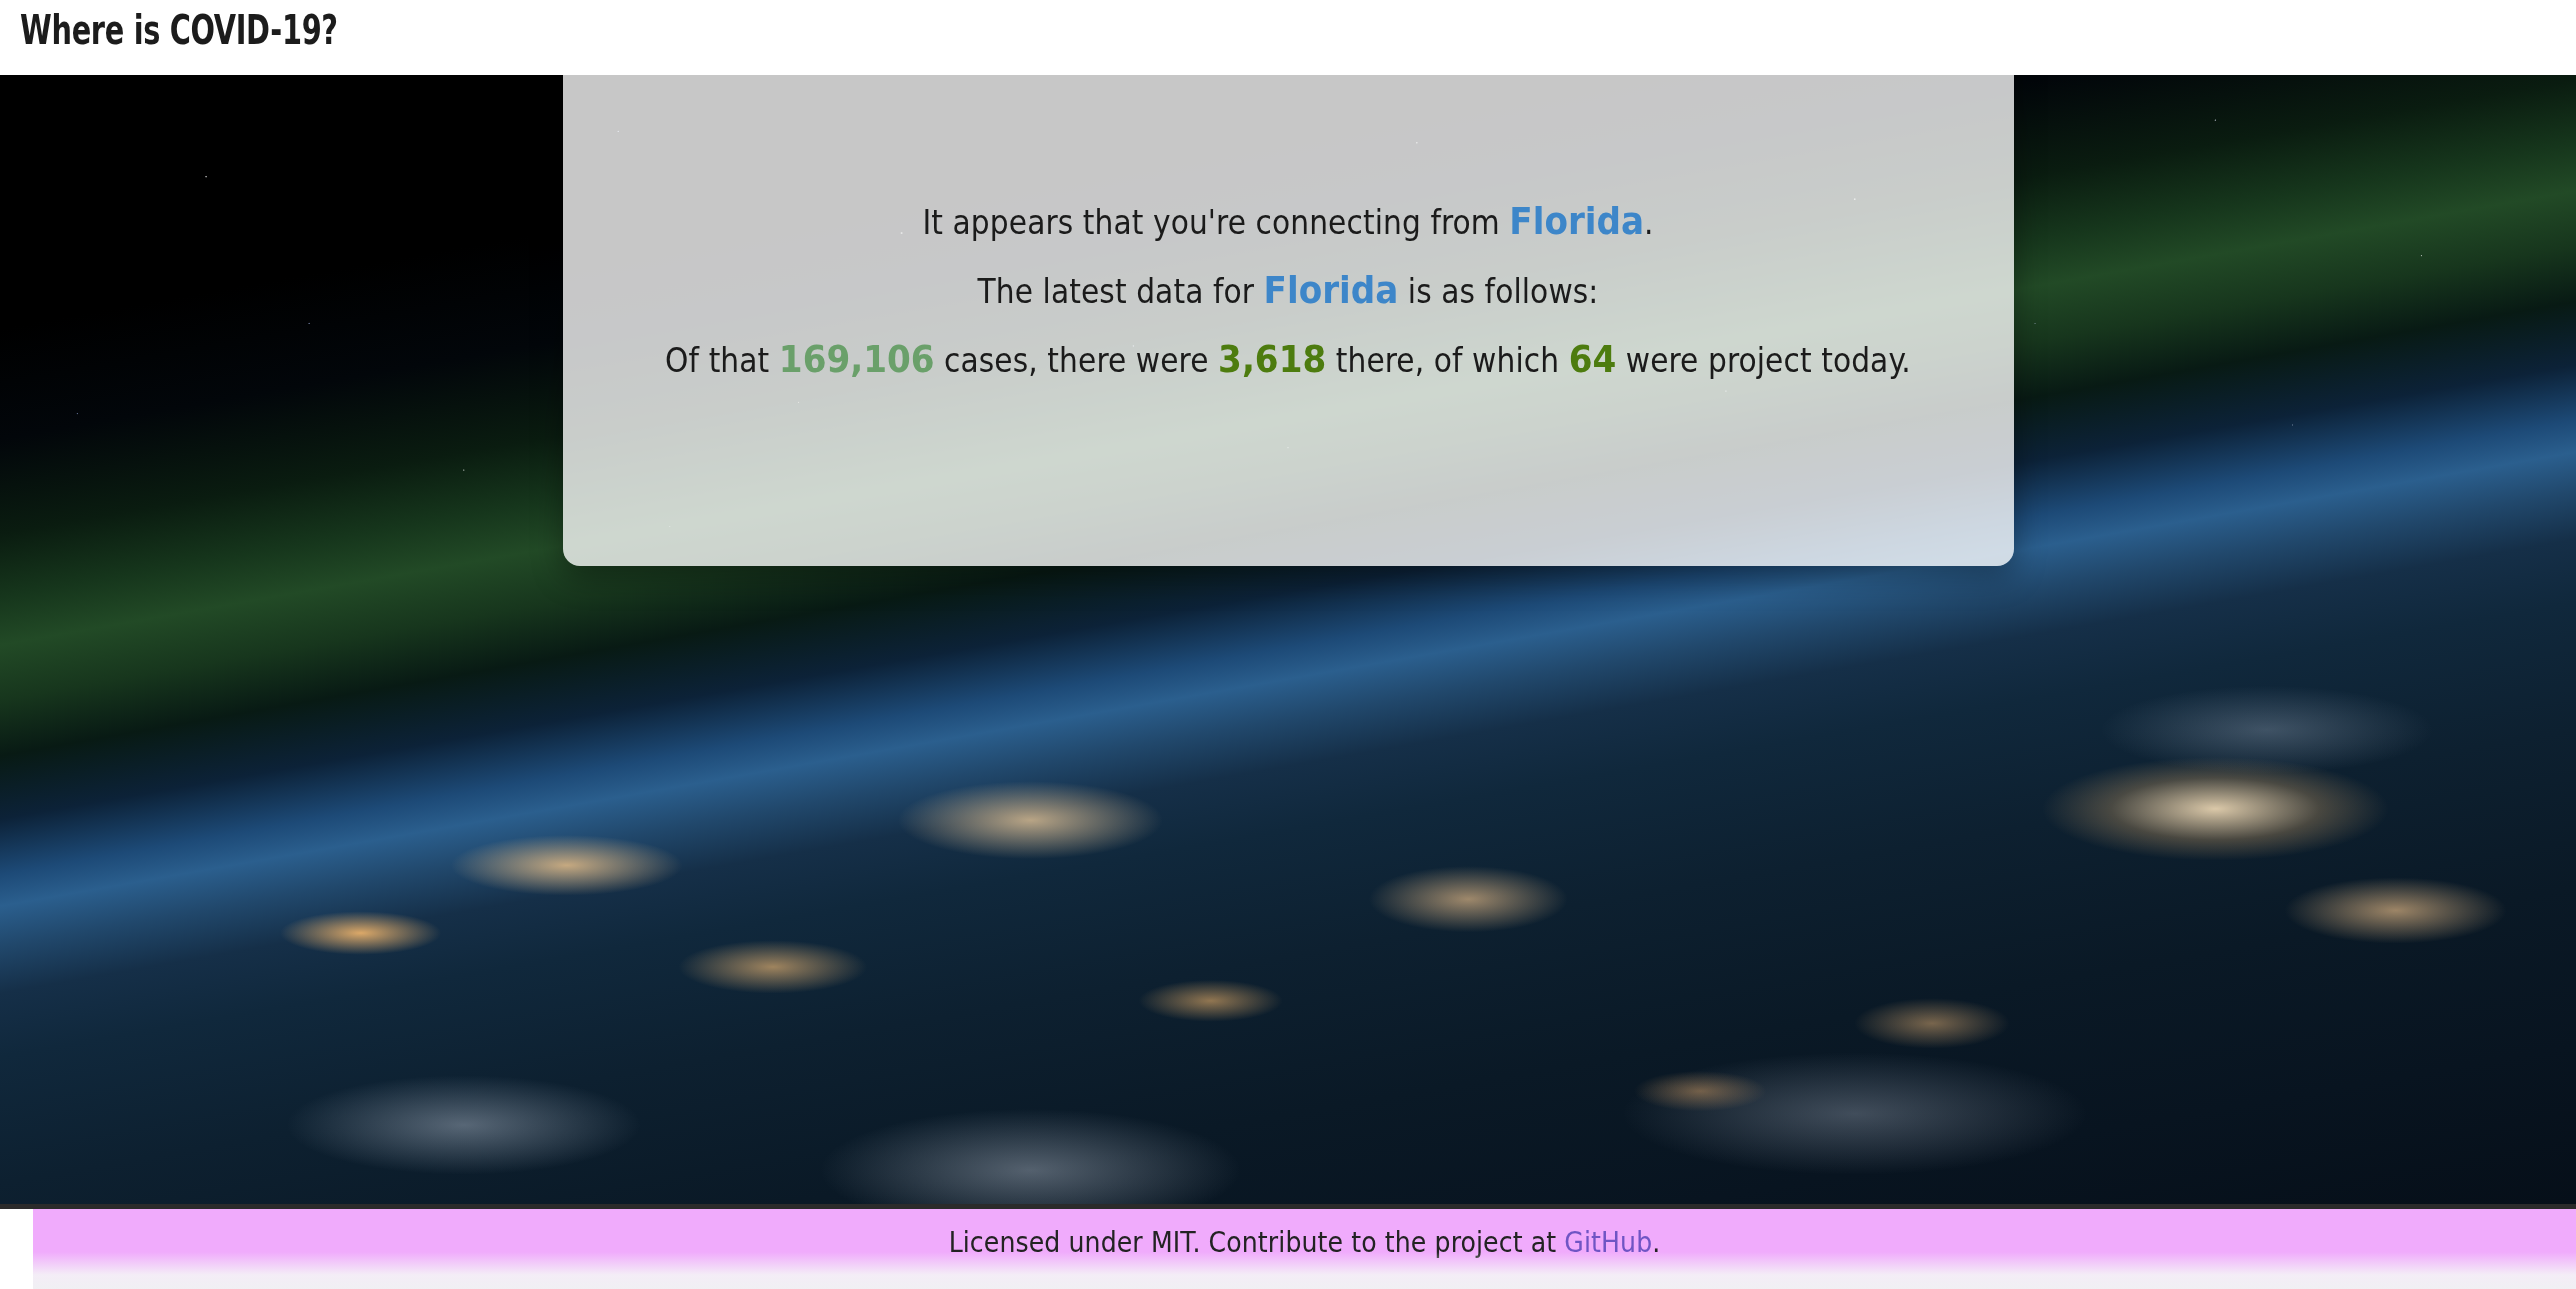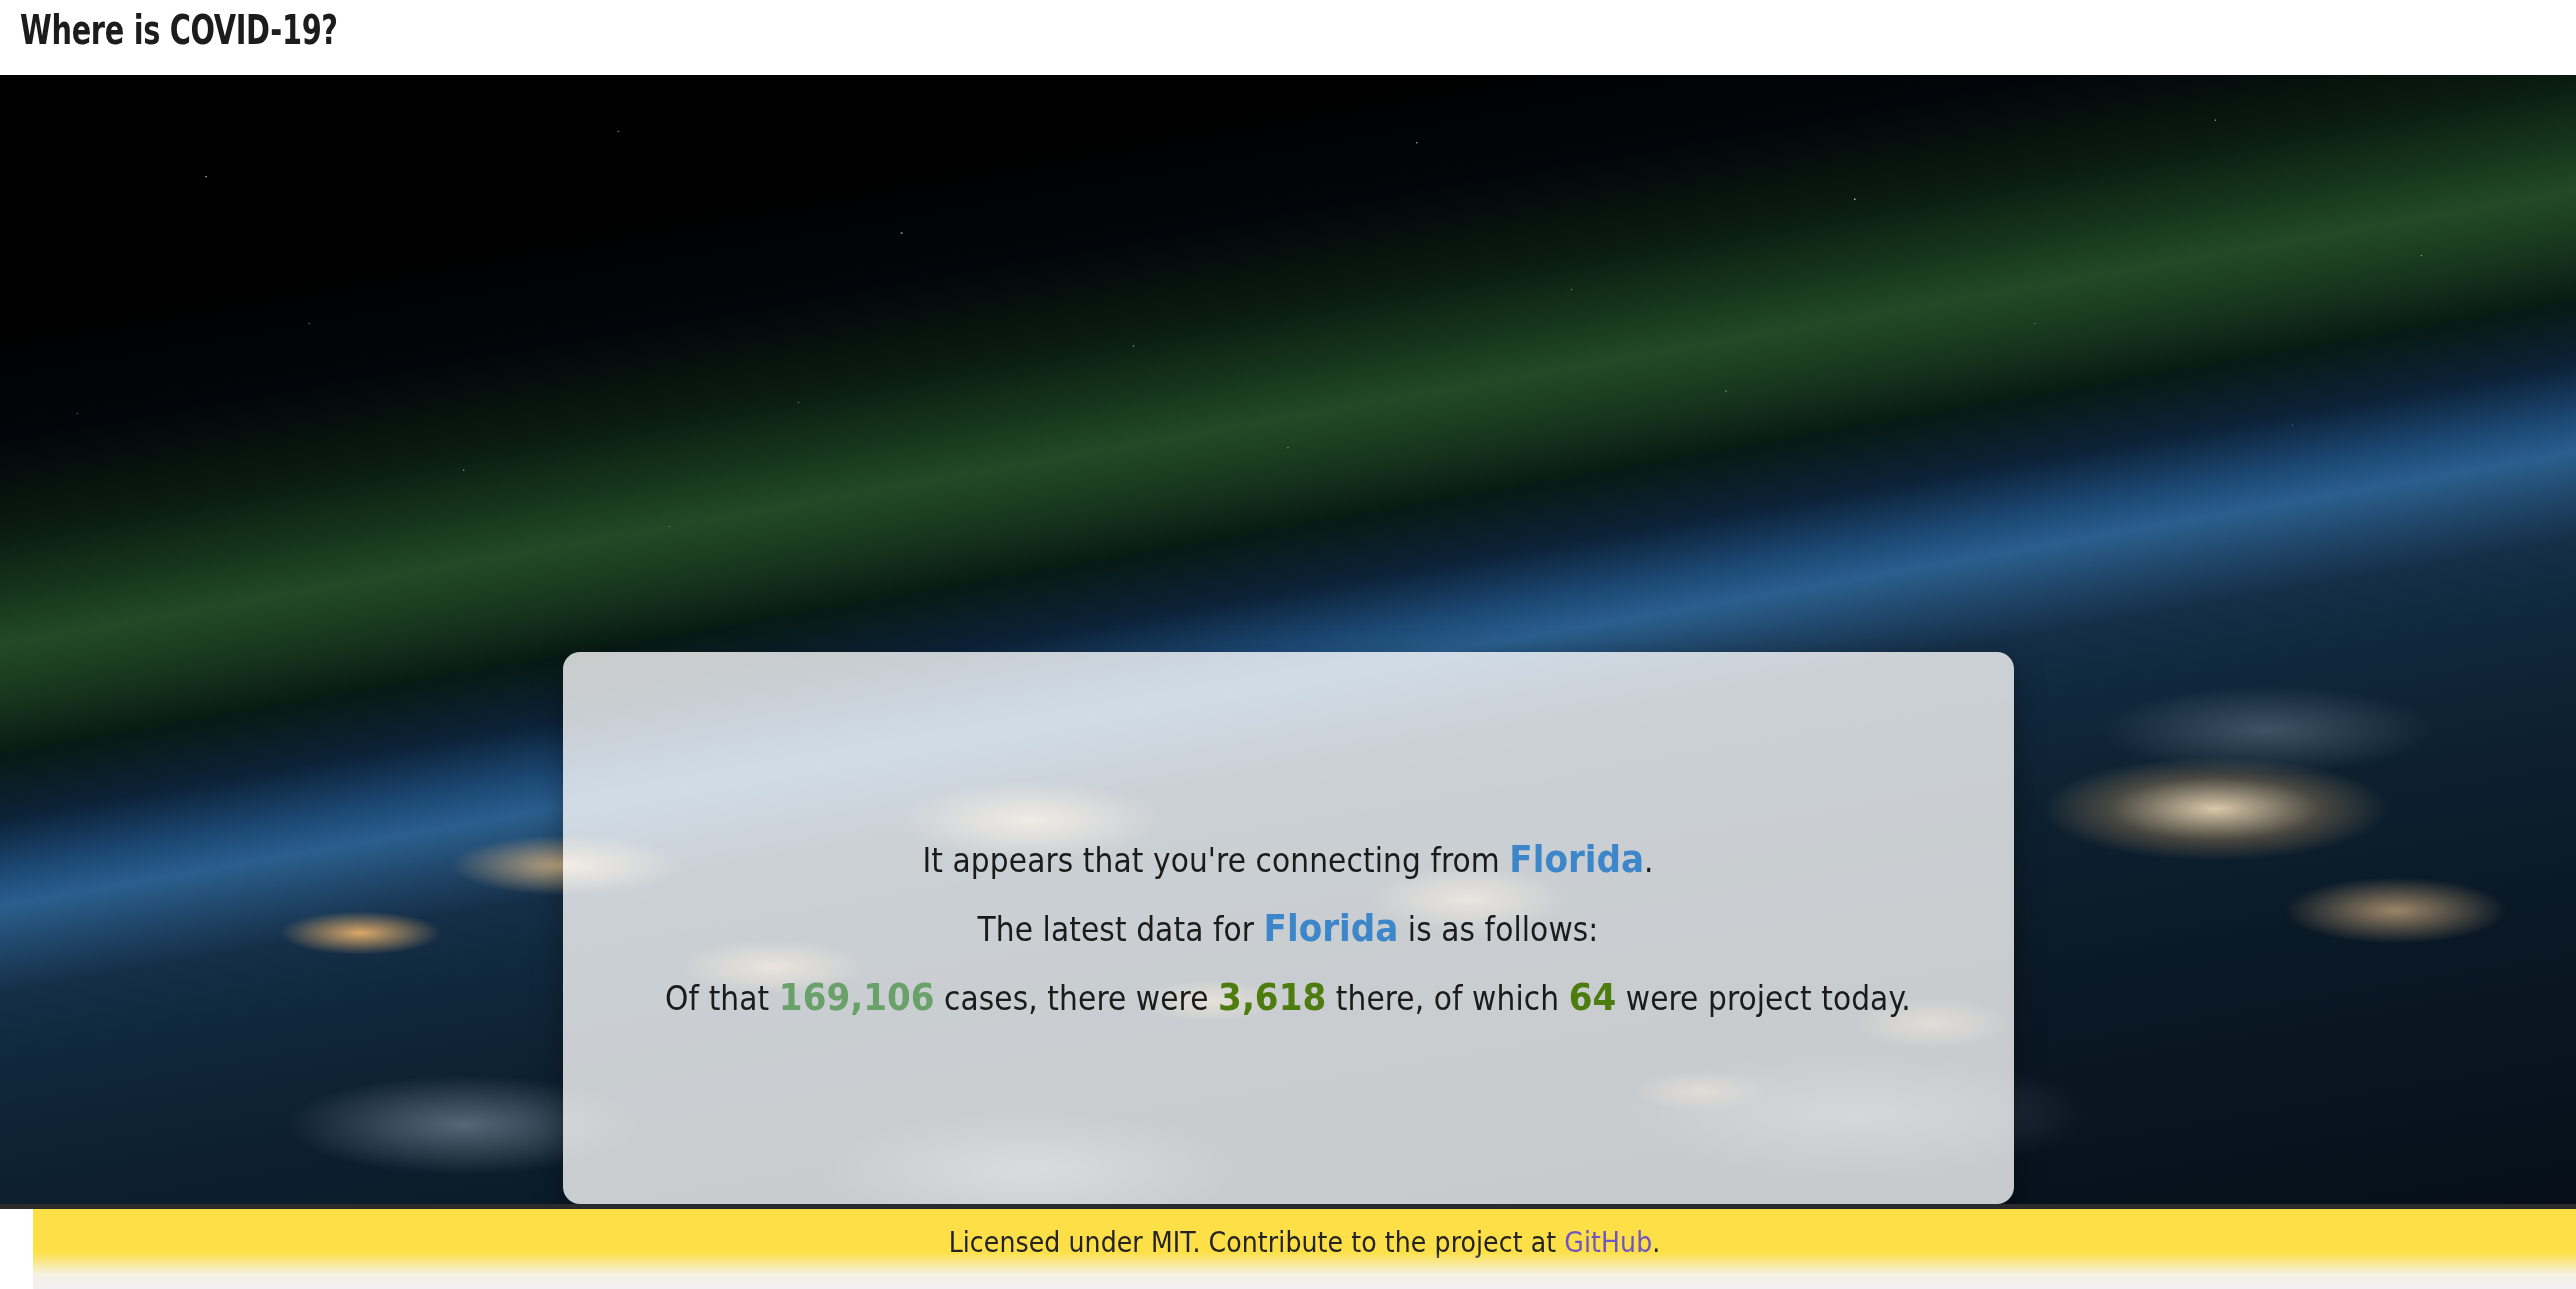--- a/index.html
+++ b/index.html
@@ -81,21 +81,21 @@
   }
   .ext-icon svg { width: 26px; height: 26px; display: block; }
 
   
   .hero {
     position: relative;
     flex: 1 1 auto;
     overflow: hidden;
     border-bottom: 5.4px solid #2b2b2b;
     display: flex;
-    align-items: flex-end;
+    align-items: flex-start;
     justify-content: center;
   }
 
   
   .sky {
     position: absolute;
     inset: 0;
     background:
       
       radial-gradient(ellipse 115px 31px at 14% 76%, rgba(255,190,110,0.85) 0%, rgba(255,170,80,0) 70%),
@@ -197,21 +197,21 @@
     letter-spacing: 0px;
   }
   .hl-blue  { color: #3d86c9; }
   .hl-green { color: #6aa06a; }
   .hl-red   { color: #4d7c0f; }
 
   
   .footer {
     flex: 0 0 81px;
     height: 81px;
-    background: #fde047;
+    background: #f0abfc;
     display: flex;
     align-items: flex-start;
     justify-content: center;
     padding-top: 17px;
     position: relative;
     z-index: 20;
     margin-left: 33px;
   }
 
   .footer-text {

